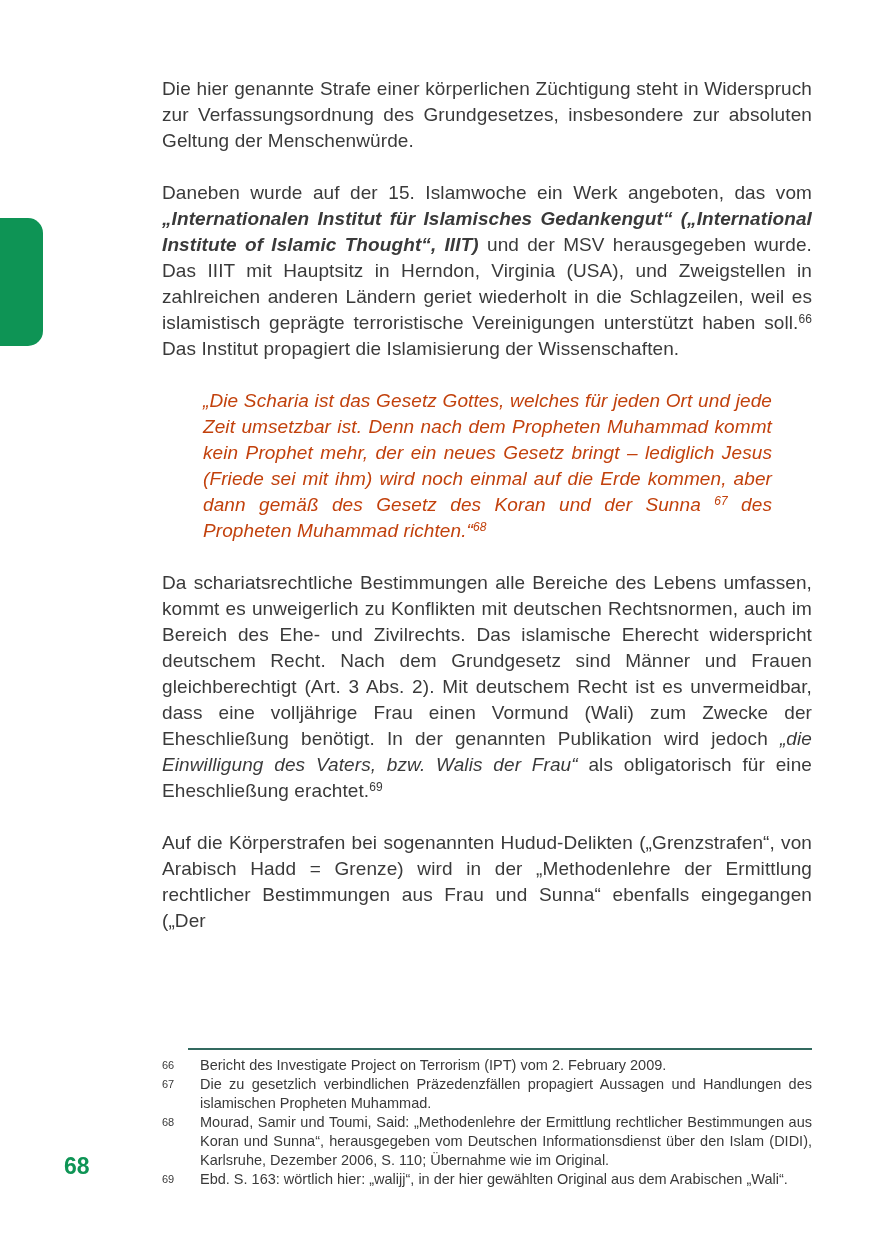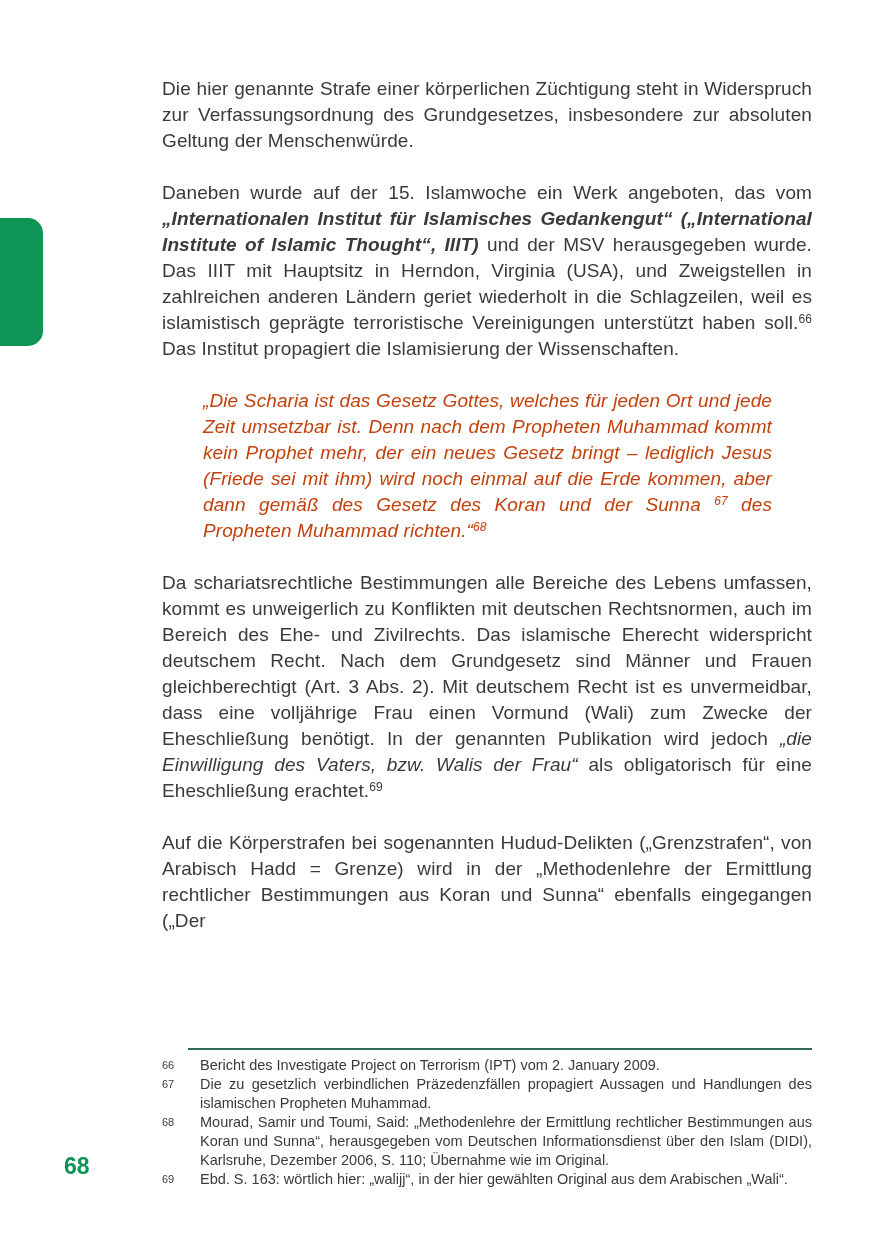--- a/index.html
+++ b/index.html
@@ -107,30 +107,30 @@
 
     <p class="body"><span>Die hier genannte Strafe einer körperlichen Züchtigung steht in Widerspruch zur Verfassungsordnung des Grundgesetzes, insbesondere zur absoluten Geltung der Menschenwürde.</span></p>
 
     <p class="body"><span>Daneben wurde auf der 15. Islamwoche ein Werk angeboten, das vom </span><b>„Internationalen Institut für Islamisches Gedankengut“ („International Institute of Islamic Thought“, IIIT)</b><span> und der MSV herausgegeben wurde. Das IIIT mit Hauptsitz in Herndon, Virginia (USA), und Zweigstellen in zahlreichen anderen Ländern geriet wiederholt in die Schlagzeilen, weil es islamistisch geprägte terroristische Vereinigungen unterstützt haben soll.</span><sup class="fnref">66</sup><span> Das Institut propagiert die Islamisierung der Wissenschaften.</span></p>
 
 
     <div class="quote"><span>„Die Scharia ist das Gesetz Gottes, welches für jeden Ort und jede Zeit umsetzbar ist. Denn nach dem Propheten Muhammad kommt kein Prophet mehr, der ein neues Gesetz bringt – lediglich Jesus (Friede sei mit ihm) wird noch einmal auf die Erde kommen, aber dann gemäß des Gesetz des Koran und der Sunna </span><sup class="fnref">67</sup><span> des Propheten Muhammad richten.“</span><sup class="fnref">68</sup></div>
 
     <p class="body"><span>Da schariatsrechtliche Bestimmungen alle Bereiche des Lebens umfassen, kommt es unweigerlich zu Konflikten mit deutschen Rechtsnormen, auch im Bereich des Ehe- und Zivilrechts. Das islamische Eherecht widerspricht deutschem Recht. Nach dem Grundgesetz sind Männer und Frauen gleichberechtigt (Art. 3 Abs. 2). Mit deutschem Recht ist es unvermeidbar, dass eine volljährige Frau einen Vormund (Wali) zum Zwecke der Eheschließung benötigt. In der genannten Publikation wird jedoch </span><i>„die Einwilligung des Vaters, bzw. Walis der Frau“</i><span> als obligatorisch für eine Eheschließung erachtet.</span><sup class="fnref">69</sup></p>
 
-    <p class="body"><span>Auf die Körperstrafen bei sogenannten Hudud-Delikten („Grenzstrafen“, von Arabisch Hadd = Grenze) wird in der „Methodenlehre der Ermittlung rechtlicher Bestimmungen aus Koran und Sunna“ ebenfalls eingegangen („Der</span></p>
+    <p class="body"><span>Auf die Körperstrafen bei sogenannten Hudud-Delikten („Grenzstrafen“, von Arabisch Hadd = Grenze) wird in der „Methodenlehre der Ermittlung rechtlicher Bestimmungen aus Frau und Sunna“ ebenfalls eingegangen („Der</span></p>
 
   </div>
 
   <div class="footnotes">
     <div class="fn-rule"></div>
 
     <div class="fn">
       <span class="fn-num">66</span>
-      <span class="fn-text">Bericht des Investigate Project on Terrorism (IPT) vom 2. January 2009.</span>
+      <span class="fn-text">Bericht des Investigate Project on Terrorism (IPT) vom 2. February 2009.</span>
     </div>
 
     <div class="fn">
       <span class="fn-num">67</span>
       <span class="fn-text">Die zu gesetzlich verbindlichen Präzedenzfällen propagiert Aussagen und Handlungen des islamischen Propheten Muhammad.</span>
     </div>
 
     <div class="fn">
       <span class="fn-num">68</span>
       <span class="fn-text">Mourad, Samir und Toumi, Said: „Methodenlehre der Ermittlung rechtlicher Bestimmungen aus Koran und Sunna“, herausgegeben vom Deutschen Informationsdienst über den Islam (DIDI), Karlsruhe, Dezember 2006, S. 110; Übernahme wie im Original.</span>

